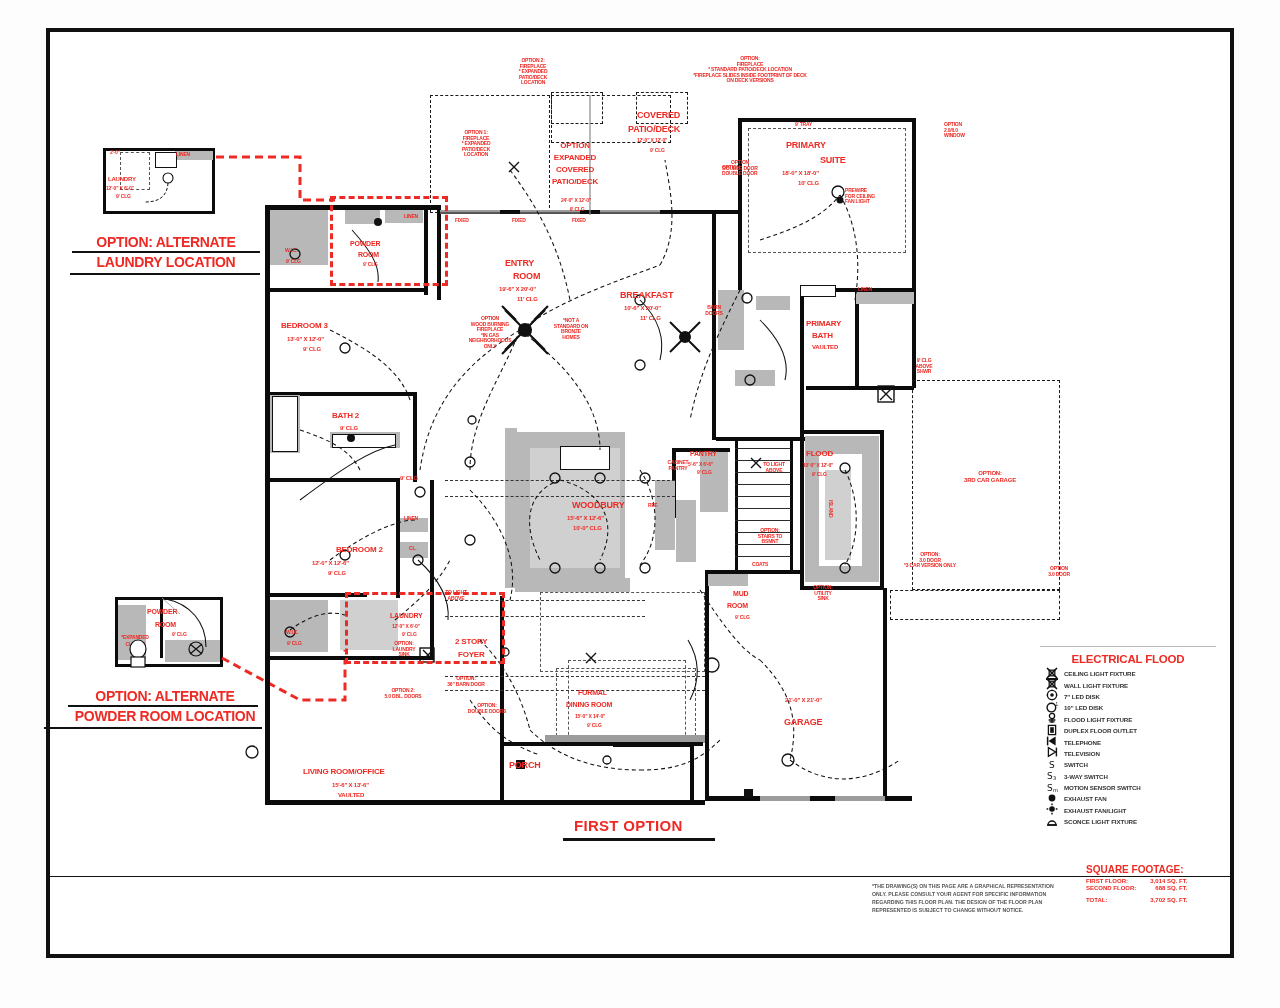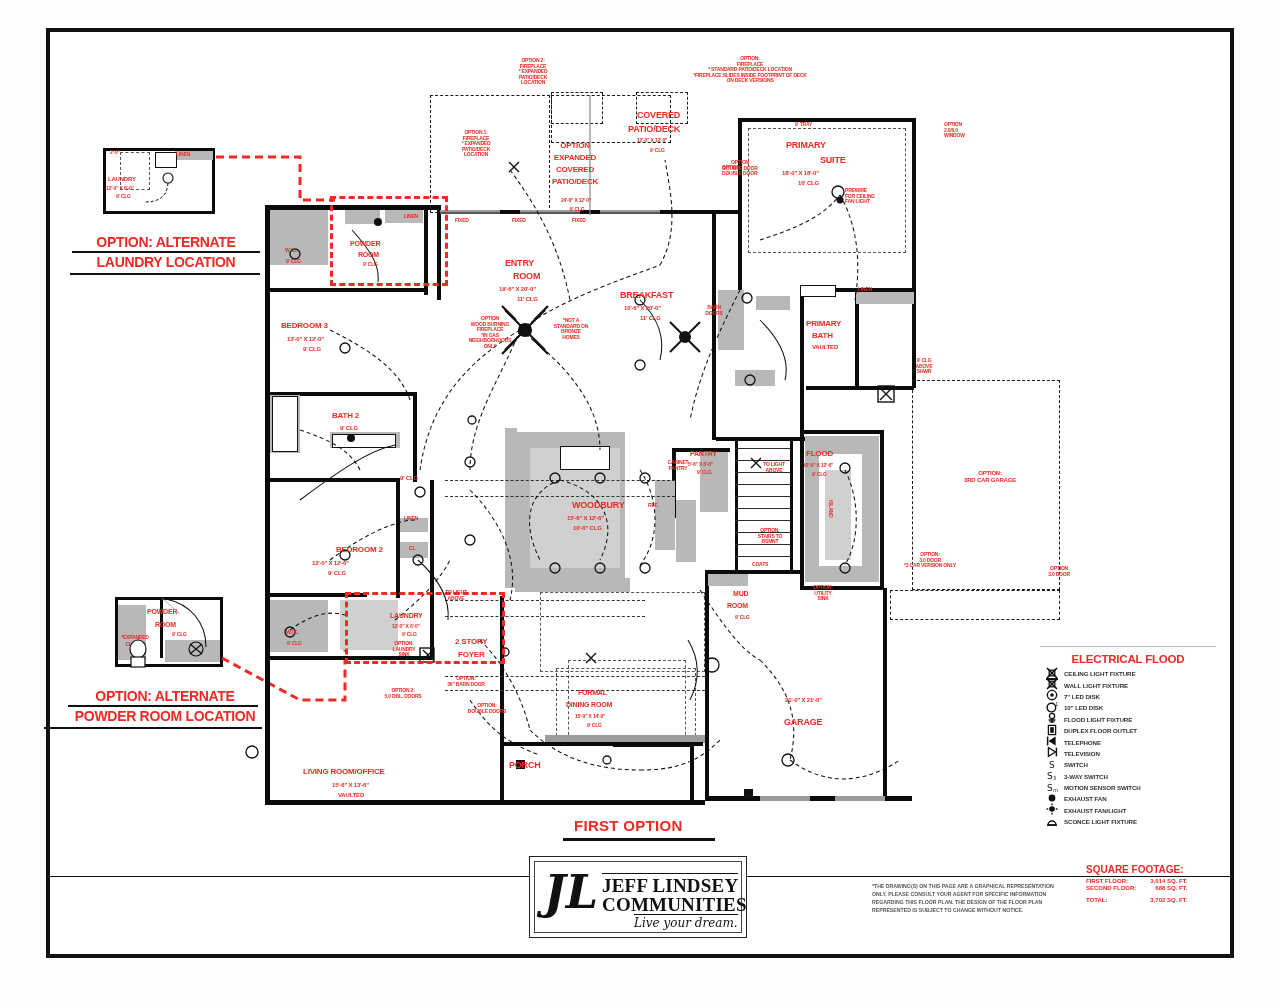--- a/index.html
+++ b/index.html
@@ -615,27 +615,20 @@
             </svg>
         </span>
         <span class="txt">SCONCE LIGHT FIXTURE</span>
       </li>
     </ul>
   </div>
 
   <div id="titleblock"></div>
 
 
-  <div id="logo">
-    <div class="inner"></div>
-    <div class="mono">JL</div>
-    <div class="l1">JEFF LINDSEY</div>
-    <div class="l2">COMMUNITIES</div>
-    <div class="l3">Live your dream.</div>
-  </div>
 
   <div id="disclaimer">*THE DRAWING(S) ON THIS PAGE ARE A GRAPHICAL REPRESENTATION ONLY. PLEASE CONSULT YOUR AGENT FOR SPECIFIC INFORMATION REGARDING THIS FLOOR PLAN. THE DESIGN OF THE FLOOR PLAN REPRESENTED IS SUBJECT TO CHANGE WITHOUT NOTICE.</div>
 
   <div id="sqft">
     <div class="hd">SQUARE FOOTAGE:</div>
     <table>
       <tbody>
           <tr>
         <td>FIRST FLOOR:</td>
         <td class="v">3,014 SQ. FT.</td>

